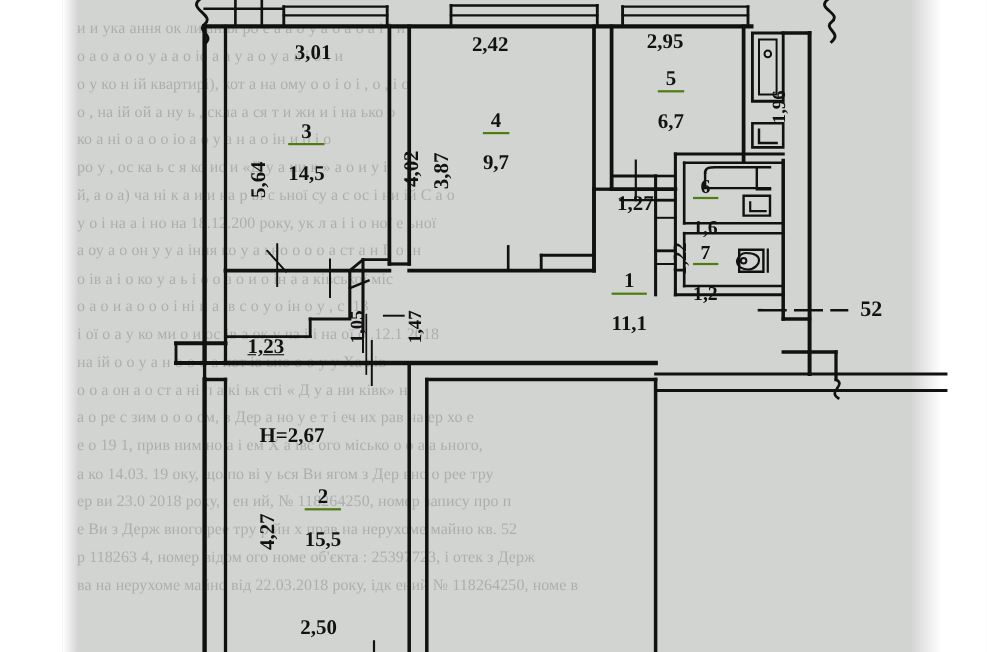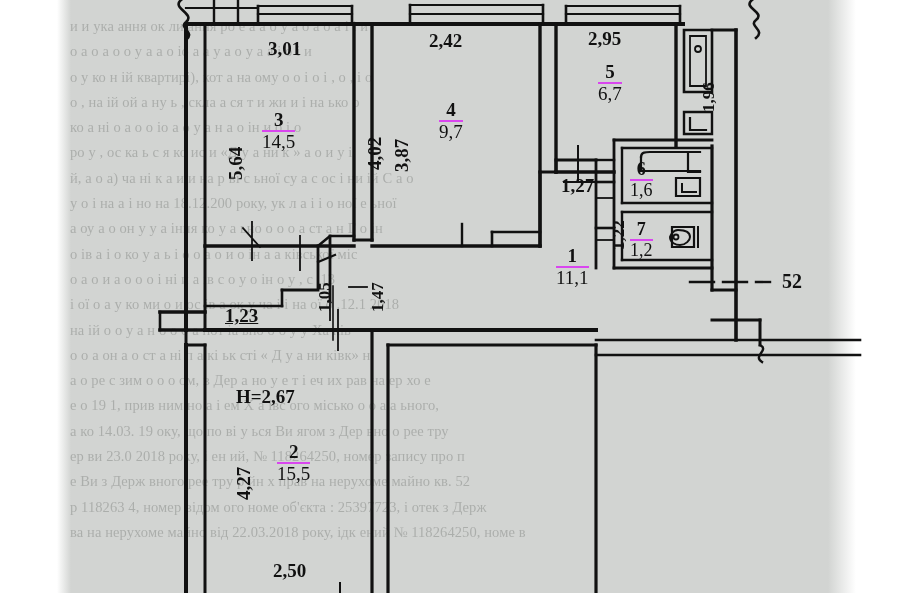--- a/index.html
+++ b/index.html
@@ -24,21 +24,21 @@
   
   #plan{position:absolute;left:0;top:0;width:897px;height:593px;}
 
   
   .tx{position:absolute;color:#111;font-family:"Liberation Serif", serif;
       font-weight:700;white-space:nowrap;}
   .dim{font-size:19px;}
   .dim.v{transform-origin:0 0;transform:rotate(-90deg);}
   .rm{font-size:19px;text-align:center;line-height:1.03;}
   .rm .num{display:block;font-weight:700;}
-  .rm .area{display:block;font-weight:400;border-top:2px solid #d946ef;padding-top:0px;}
+  .rm .area{display:block;font-weight:700;border-top:2px solid #4d7c0f;padding-top:17px;}
   .aptno{font-size:20px;}
   .hgt{font-size:19px;}
   .wm{position:absolute;font-family:"Liberation Sans", sans-serif;
       font-size:25px;color:#ffffff;opacity:.93;white-space:nowrap;
       letter-spacing:.2px;font-weight:400;text-shadow:0 0 1px rgba(120,120,120,.35);}
 </style>
 </head>
 <body>
 
 <div id="page">

